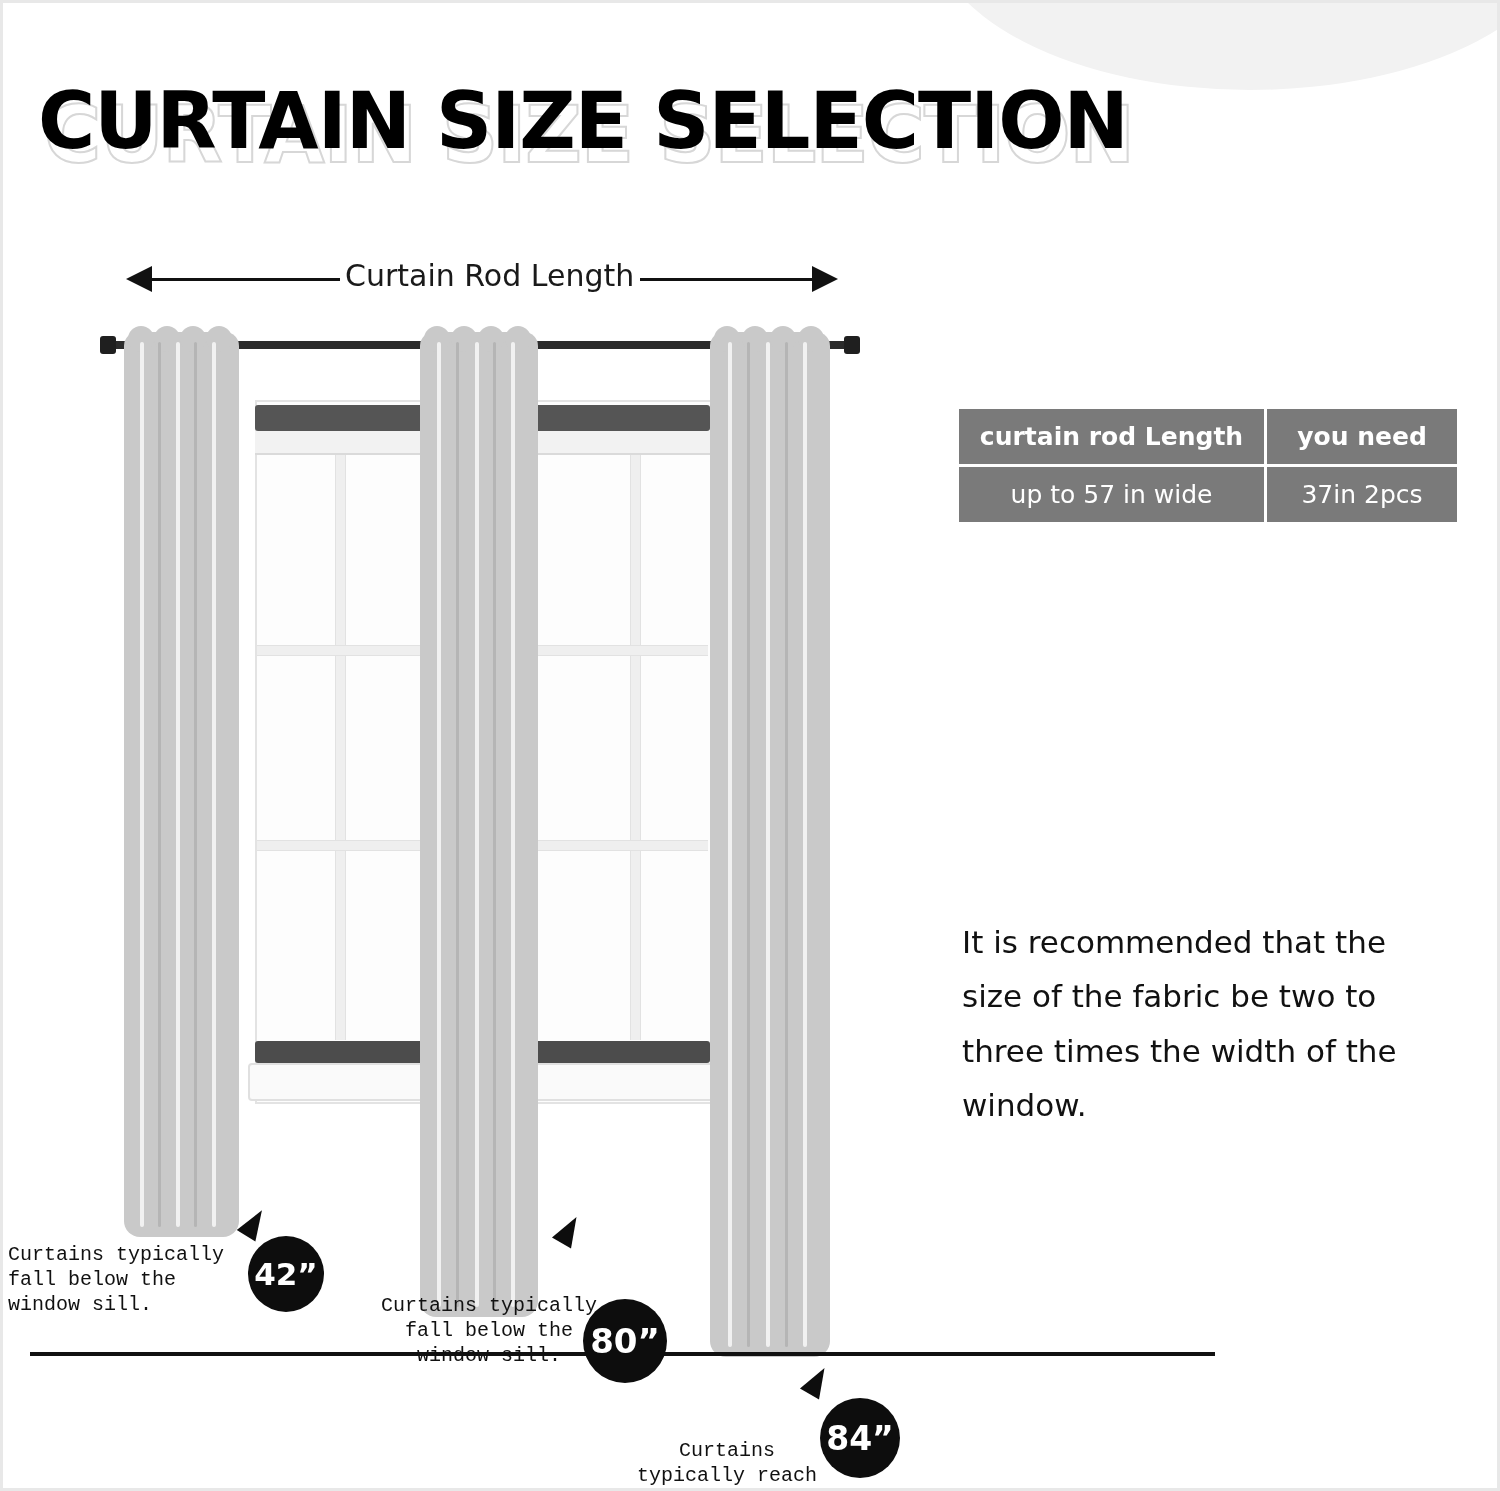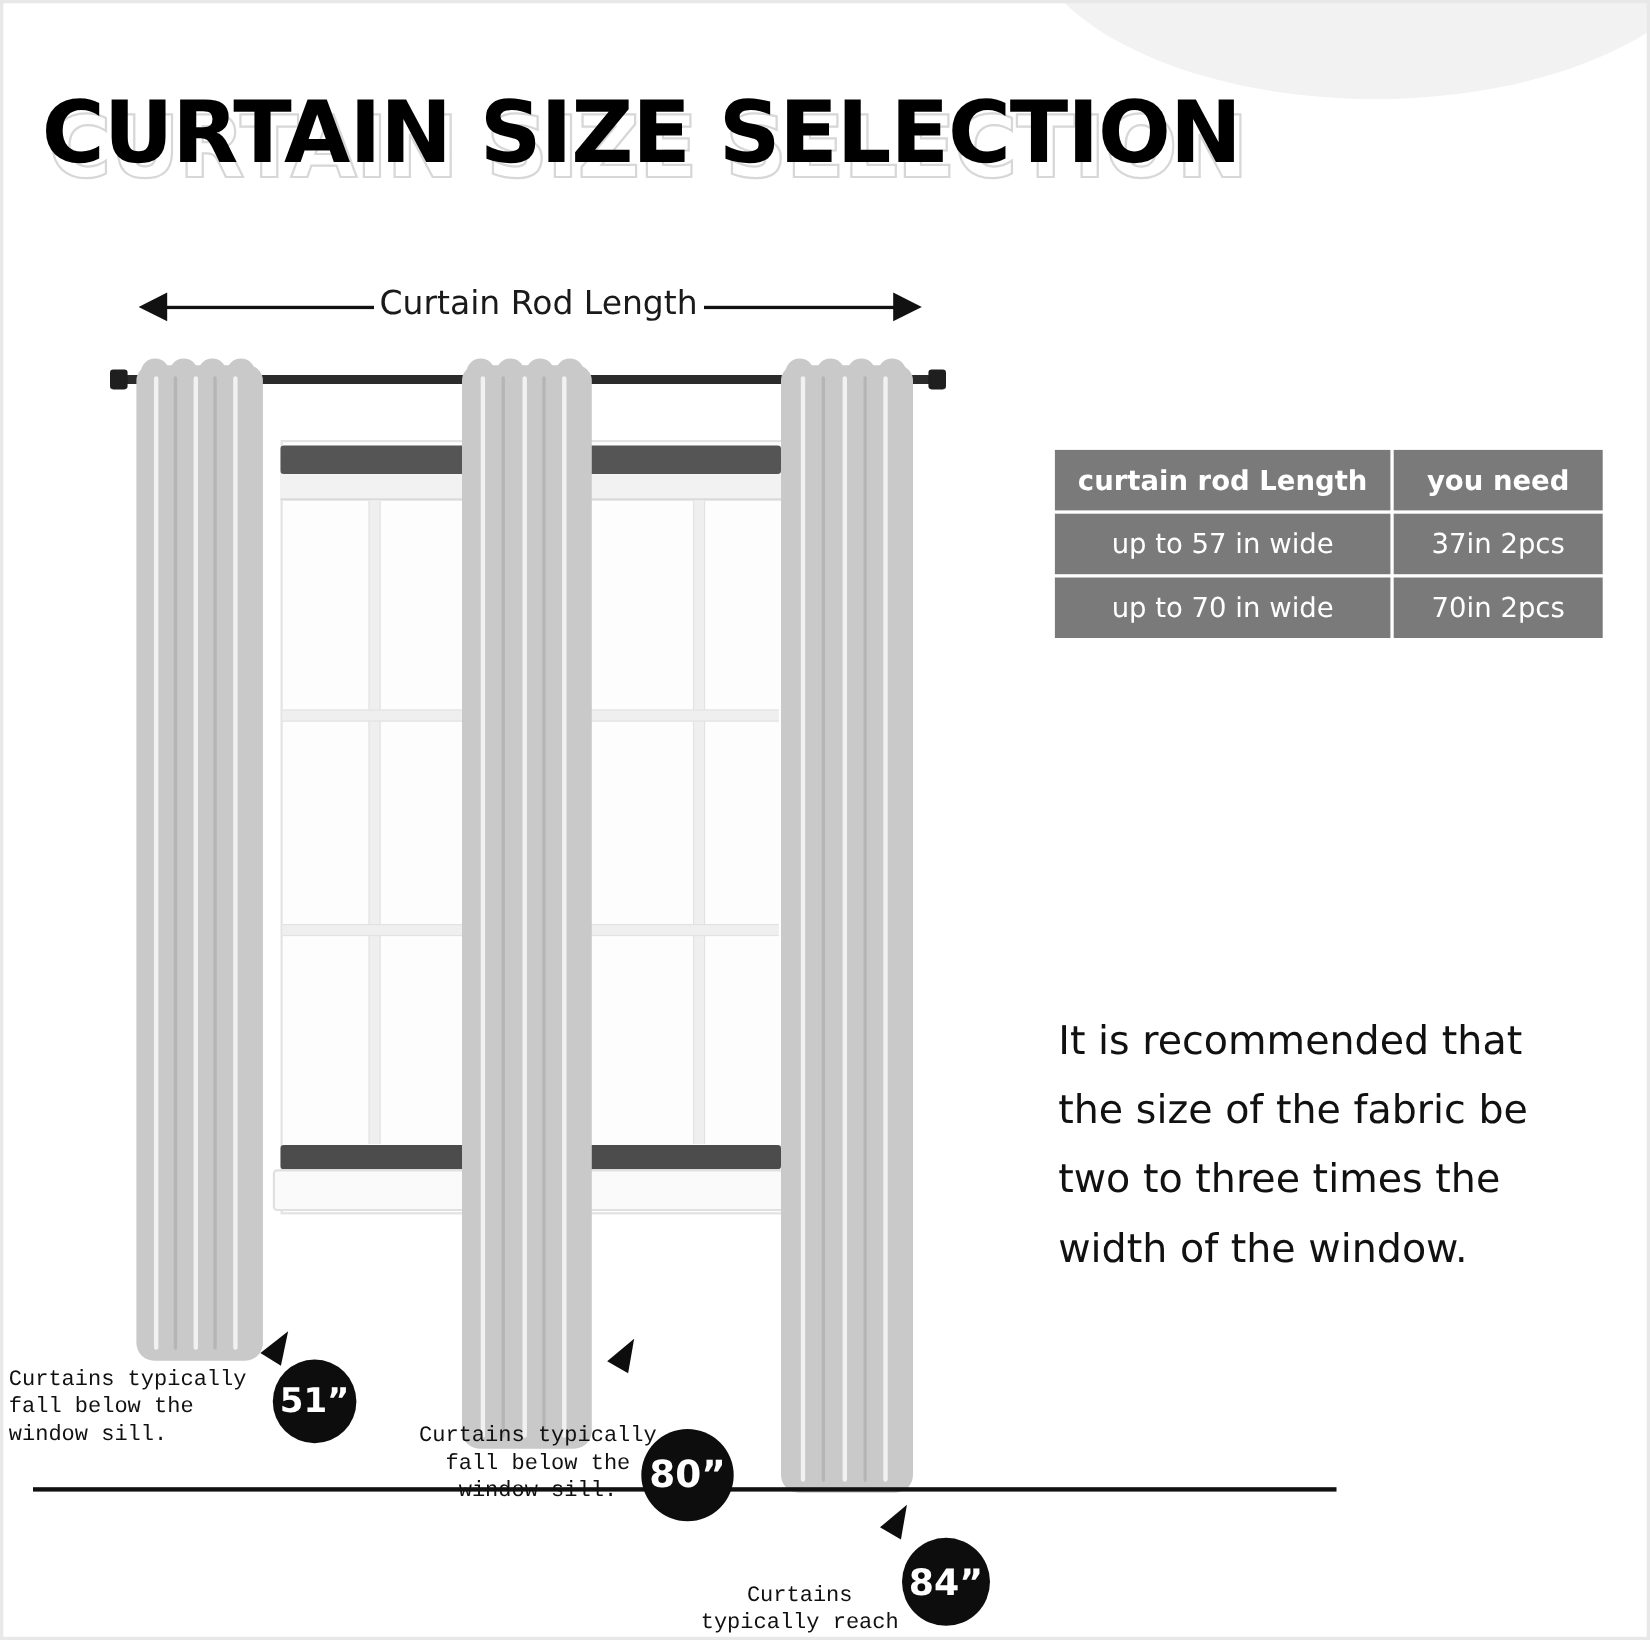--- a/index.html
+++ b/index.html
@@ -220,21 +220,21 @@
   }
   .size-table .col-a { width: 285px; }
   .size-table .col-b { width: 170px; }
 
   
   .recommend {
     position: absolute;
     left: 962px;
     top: 915px;
     width: 450px;
-    font-size: 36px;
+    font-size: 31px;
     line-height: 1.75;
     color: #111;
     font-family: "DejaVu Sans", sans-serif;
   }
 
   
   .floor-line {
     position: absolute;
     left: 30px;
     top: 1352px;
@@ -365,33 +365,29 @@
       <tr>
         <th class="col-a">curtain rod Length</th>
         <th class="col-b">you need</th>
       </tr>
     </thead>
     <tbody>
       <tr>
         <td class="col-a">up to 57 in wide</td>
         <td class="col-b">37in 2pcs</td>
       </tr>
-      <tr>
-        <td class="col-a">up to 70 in wide</td>
-        <td class="col-b">70in 2pcs</td>
-      </tr>
     </tbody>
   </table>
 
   <div class="recommend">It is recommended that the size of the fabric be two to three times the width of the window.</div>
 
   <div class="floor-line"></div>
 
   <div class="ptr-72 pointer"></div>
-  <div class="badge badge-72">51”</div>
+  <div class="badge badge-72">42”</div>
   <div class="callout-text callout-72">Curtains typically fall below the window sill.</div>
 
   <div class="ptr-80 pointer"></div>
   <div class="badge badge-80">80”</div>
   <div class="callout-text callout-80">Curtains typically fall below the window sill.</div>
 
   <div class="ptr-84 pointer"></div>
   <div class="badge badge-84">84”</div>
   <div class="callout-text callout-84">Curtains typically reach the floor.</div>
 

